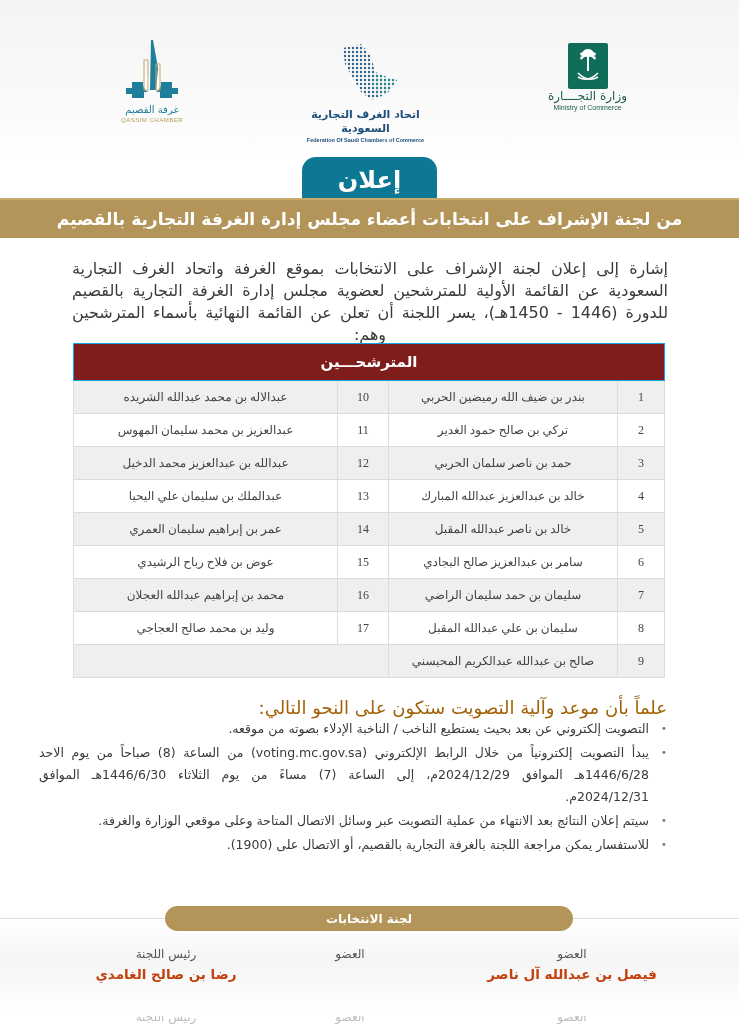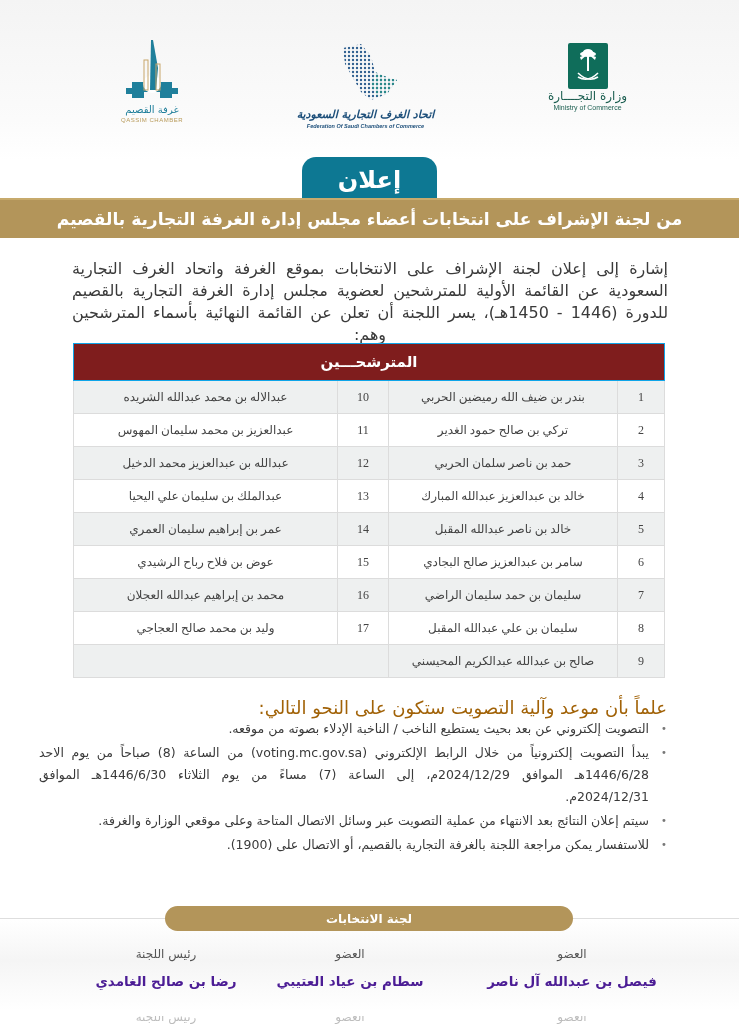--- a/index.html
+++ b/index.html
@@ -10,21 +10,21 @@
     color:#333;
   }
   .page-bg {
     position:absolute; inset:0;
     background:linear-gradient(#f4f4f4 0px, #fbfbfb 120px, #ffffff 160px, #ffffff 920px, #f5f5f5 960px, #ffffff 1010px);
   }
   
   .logos { position:absolute; top:38px; left:0; width:739px; height:92px; }
   .logo { position:absolute; top:0; text-align:center; }
   .logo-moc { left:540px; width:95px; }
-  .logo-fed { left:293px; width:145px;font-style:italic; }
+  .logo-fed { left:293px; width:145px; }
   .logo-qc  { left:102px; width:100px; }
   .moc-emblem {
     width:40px; height:46px; margin:5px auto 0; background:#0f6d5a;
     display:flex; align-items:center; justify-content:center;
     border-radius:2px;
   }
   .moc-ar { font-size:12px; color:#1b5e50; line-height:14px; }
   .moc-en { font-size:7px; color:#1b5e50; font-family:"Liberation Sans", sans-serif; line-height:9px; }
   .fed-mark { width:70px; height:62px; margin:4px auto 0; }
   .fed-ar { font-size:11px; font-weight:bold; color:#1d4f7a; line-height:14px; margin-top:0; }
@@ -89,21 +89,21 @@
 
   
   .footer-line { position:absolute; left:0; top:918px; width:739px; height:1px; background:#dedede; }
   .committee-pill {
     position:absolute; left:165px; top:906px; width:408px; height:25px;
     background:#b3955a; border-radius:13px; color:#fff; font-size:12px; font-weight:bold;
     display:flex; align-items:center; justify-content:center;
   }
   .signer { position:absolute; top:946px; width:200px; text-align:center; }
   .signer-role { font-size:12px; color:#555; line-height:16px; }
-  .signer-name { font-size:13.5px; font-weight:bold; color:#4c1d95; margin-top:11px; }
+  .signer-name { font-size:13.5px; font-weight:bold; color:#c2410c; margin-top:4px; }
   .signer-1 { left:472px; }
   .signer-2 { left:250px; }
   .signer-3 { left:66px; }
   .ghost-row { position:absolute; top:1016px; width:739px; height:8px; overflow:hidden; }
   .ghost { position:absolute; top:-6px; font-size:12px; color:#bdbdbd; width:200px; text-align:center; }
 </style>
 </head>
 <body>
 
 <div class="page-bg"></div>
@@ -239,21 +239,20 @@
 
 <div class="footer-line"></div>
 <div class="committee-pill">لجنة الانتخابات</div>
 
 <div class="signer signer-1">
   <div class="signer-role">العضو</div>
   <div class="signer-name">فيصل بن عبدالله آل ناصر</div>
 </div>
 <div class="signer signer-2">
   <div class="signer-role">العضو</div>
-  <div class="signer-name">سطام بن عياد العتيبي</div>
 </div>
 <div class="signer signer-3">
   <div class="signer-role">رئيس اللجنة</div>
   <div class="signer-name">رضا بن صالح الغامدي</div>
 </div>
 
 <div class="ghost-row">
   <div class="ghost" style="left:472px;">العضو</div>
   <div class="ghost" style="left:250px;">العضو</div>
   <div class="ghost" style="left:66px;">رئيس اللجنة</div>

